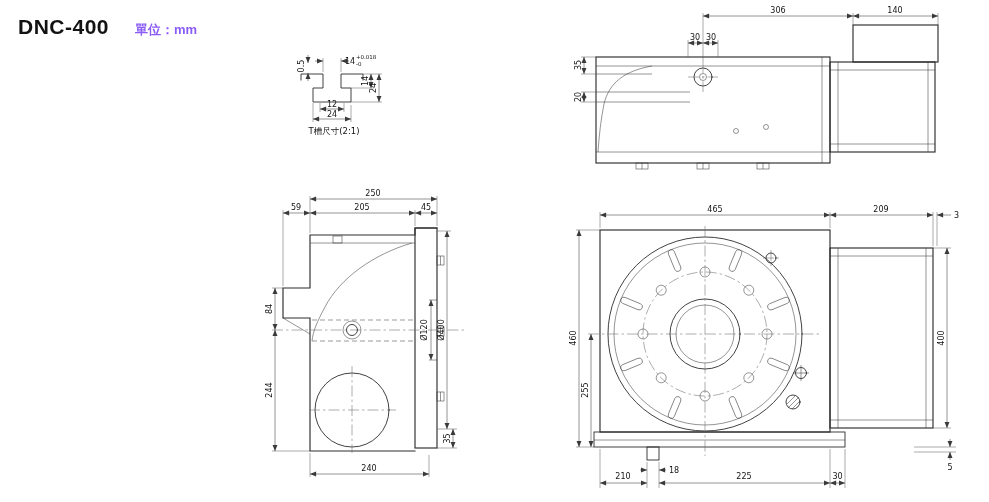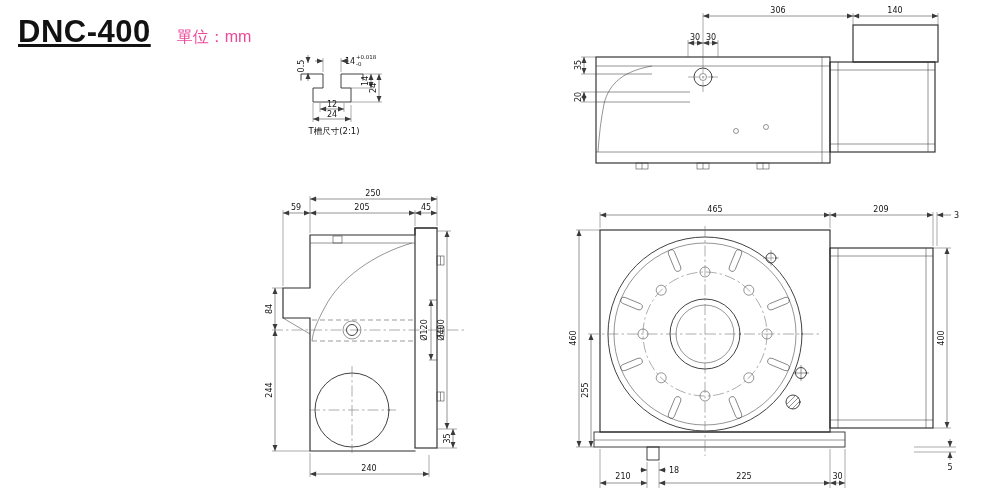--- a/index.html
+++ b/index.html
@@ -1,22 +1,22 @@
 <!DOCTYPE html>
 <html><head>
 <meta charset="utf-8">
 <style>
   html,body{margin:0;padding:0;background:#f2f2f2;}
   .page{
     position:relative;width:989px;height:502px;background:#ffffff;
     font-family:"Liberation Sans",sans-serif;overflow:hidden;
   }
   .header{position:absolute;top:16px;left:18px;display:flex;align-items:baseline;gap:26px;z-index:2;}
-  .title{font-size:31px;font-weight:800;color:#121212;letter-spacing:.5px;margin:0;line-height:1;text-decoration:underline;}
-  .unit{font-size:16px;font-weight:400;color:#ec4899;}
+  .title{font-size:21px;font-weight:800;color:#121212;letter-spacing:.5px;margin:0;line-height:1;}
+  .unit{font-size:13px;font-weight:700;color:#8b5cf6;}
   svg{position:absolute;top:0;left:0;}
   
   .ol{stroke:#2d2d2d;stroke-width:1.15;fill:none;stroke-linecap:square;}
   .ml{stroke:#2d2d2d;stroke-width:0.9;fill:none;stroke-linecap:square;}
   .tl{stroke:#3c3c3c;stroke-width:0.55;fill:none;}
   .xl{stroke:#565656;stroke-width:0.5;fill:none;}
   .dl{stroke:#3a3a3a;stroke-width:0.55;fill:none;}
   .cl{stroke:#6b6b6b;stroke-width:0.55;fill:none;stroke-dasharray:11 3 2.5 3;}
   .hl{stroke:#585858;stroke-width:0.6;fill:none;stroke-dasharray:5 3;}
   .dim{font:8px "DejaVu Sans",sans-serif;fill:#141414;}

